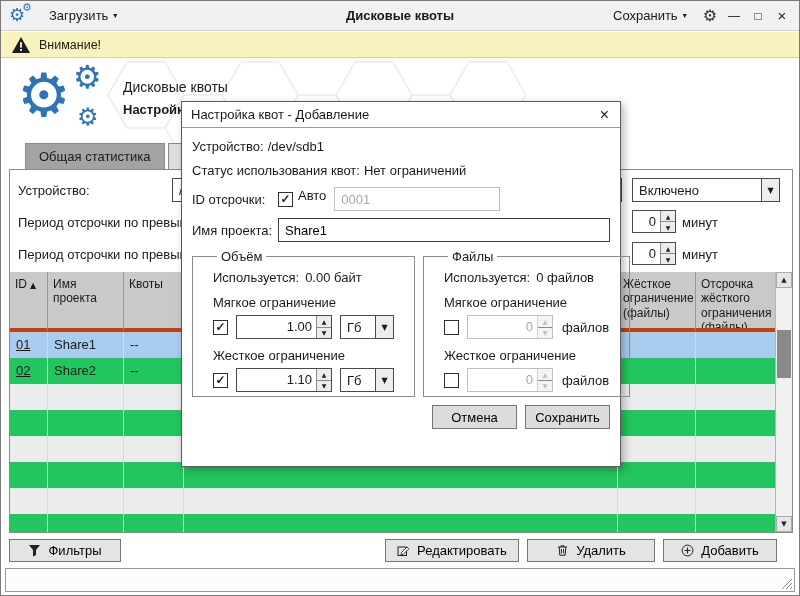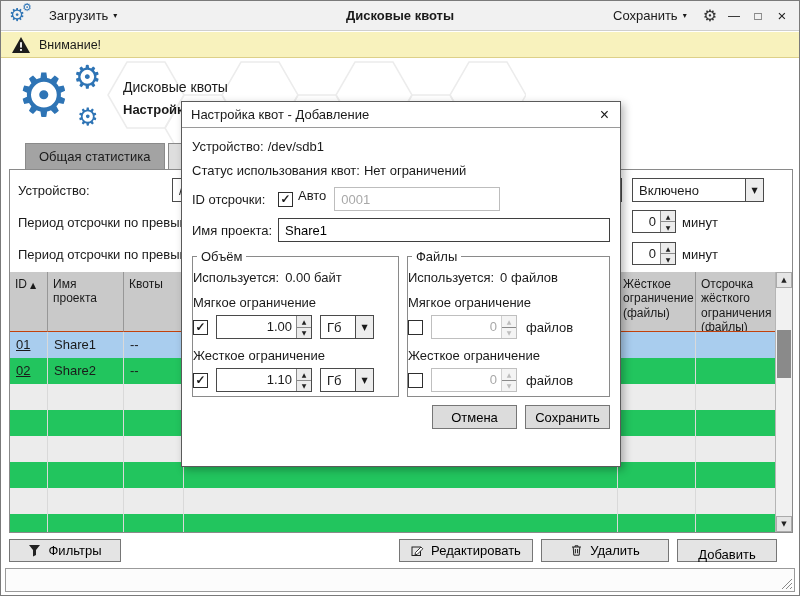--- a/index.html
+++ b/index.html
@@ -47,59 +47,59 @@
   .lbl-device { left:8px; top:13px; }
   .lbl-grace1 { left:8px; top:45px; max-width:600px; overflow:hidden; }
   .lbl-grace2 { left:8px; top:77px; max-width:600px; overflow:hidden; }
   .unit1 { left:672px; top:45px; }
   .unit2 { left:672px; top:77px; }
 
   .combo { display:inline-flex; align-items:stretch; border:1px solid #4a4a4a; background:#fff; height:24px; }
   .combo-val { flex:1; padding:4px 6px 0; font-size:13px; white-space:nowrap; overflow:hidden; }
   .combo-btn { width:18px; border-left:1px solid #4a4a4a; display:flex; align-items:center; justify-content:center; font-size:8px; background:#ededed; font-family:"DejaVu Sans",sans-serif; }
   .combo-device { position:absolute; left:162px; top:8px; width:450px; }
-  .combo-status { position:absolute; left:622px; top:8px; width:132px; }
+  .combo-status { position:absolute; left:622px; top:8px; width:148px; }
 
   .spin { display:inline-flex; align-items:stretch; border:1px solid #4a4a4a; background:#fff; height:23px; }
   .spin-val { flex:1; text-align:right; padding:3px 4px 0; font-size:13px; overflow:hidden; }
   .spin-btns { width:15px; border-left:1px solid #8a8a8a; display:flex; flex-direction:column; background:#ececec; }
   .spin-b { flex:1; display:flex; align-items:center; justify-content:center; font-size:6px; font-family:"DejaVu Sans",sans-serif; color:#222; }
   .spin-b + .spin-b { border-top:1px solid #8a8a8a; }
   .spin-grace1 { position:absolute; left:622px; top:40px; width:44px; }
   .spin-grace2 { position:absolute; left:622px; top:72px; width:44px; }
   .spin.dis { border-color:#bfbfbf; }
   .spin.dis .spin-val { color:#a8a8a8; }
   .spin.dis .spin-btns { border-color:#cfcfcf; background:#f4f4f4; }
   .spin.dis .spin-b { color:#bdbdbd; }
 
   
   .tablewrap { position:absolute; left:0; top:102px; width:765px; bottom:0; overflow:hidden; }
   .thead { display:flex; height:60px; background:#c9c9c9; }
-  .th { border-right:1px solid #979797; border-bottom:1px solid #c2410c; padding:5px 5px; font-size:12px; line-height:1.2; overflow:hidden; }
+  .th { border-right:1px solid #979797; border-bottom:4px solid #c2410c; padding:5px 5px; font-size:12px; line-height:1.2; overflow:hidden; }
   .trow { display:flex; height:26px; background:#22c55e; }
   .trow.alt { background:#ececec; }
   .trow.sel { background:#a9cdee; }
   .td { border-right:1px solid #d9d9d9; padding:5px 6px 8px; font-size:13px; white-space:nowrap; overflow:hidden; }
   .c0{width:38px} .c1{width:76px} .c2{width:60px} .c3{width:434px} .c4{width:78px} .c5{width:79px; border-right:none;}
   .idcell { text-decoration:underline; }
   .sort { font-size:8px; font-family:"DejaVu Sans",sans-serif; margin-left:3px; }
 
   .vscroll { position:absolute; top:102px; right:0; width:17px; bottom:0; background:#f1f1f1; border-left:1px solid #b5b5b5; }
   .sb-arrow { position:absolute; left:0; right:0; height:16px; background:#e5e5e5; border:1px solid #ababab; display:flex; align-items:center; justify-content:center; font-size:7px; font-family:"DejaVu Sans",sans-serif; color:#222; }
   .sb-up { top:0; }
   .sb-down { bottom:0; }
   .sb-thumb { position:absolute; left:1px; right:1px; top:58px; height:48px; background:#8a8a8a; }
 
   
   .btn { display:inline-flex; align-items:center; justify-content:center; gap:7px; background:#e4e4e4; border:1px solid #767676; font-size:13px; font-family:"Liberation Sans",sans-serif; height:23px; cursor:default; }
   .actions { position:absolute; left:8px; right:8px; top:538px; height:23px; display:flex; gap:8px; padding-right:14px; }
   .btn-filters { width:112px; margin-right:auto; }
   .btn-delete { width:128px; }
   .btn-edit { width:134px; }
-  .btn-add { width:100px;flex-direction:column; }
+  .btn-add { width:114px; }
 
   
   .statusbar { position:absolute; left:4px; right:4px; top:567px; height:24px; border:1px solid #9a9a9a; background:#fcfcfc; }
   .grip { position:absolute; right:1px; bottom:1px; }
 
   
   .dialog { position:absolute; left:180px; top:100px; width:440px; height:366px; background:#fff; border:1px solid #5a5a5a; box-shadow:3px 3px 8px rgba(0,0,0,0.28); z-index:10; }
   .dlg-title { height:26px; border-bottom:1px solid #9a9a9a; display:flex; align-items:center; padding:0 9px; font-size:13px; }
   .dlg-close { margin-left:auto; font-size:16px; line-height:1; padding:0 2px; }
   .dlg-body { padding:8px 10px; }
@@ -110,21 +110,21 @@
   .txt { height:24px; border:1px solid #3f3f3f; background:#fff; font-family:"Liberation Sans",sans-serif; font-size:13px; padding:0 6px; }
   .catalog-input { width:231px; }
   .browse-btn { width:104px; margin-left:4px; height:24px; background:#d9d9d9; }
   .cb { width:15px; height:15px; border:1px solid #2e2e2e; background:#fff; display:inline-flex; align-items:center; justify-content:center; font-size:12px; font-weight:bold; line-height:1; flex:none; }
   .auto-lbl { margin:0 8px 8px 5px;text-align:right; }
   .id-input { width:166px; border-color:#bdbdbd; color:#a8a8a8; }
   .gen-btn { width:104px; margin-left:17px; height:24px; background:#ededed; border-color:#b5b5b5; color:#9e9e9e; }
   .name-input { width:346px; }
 
   .groups { display:flex; gap:8px; margin:3px 0 8px; }
-  fieldset { border:1px solid #8a8a8a; padding:4px 0 6px; }
+  fieldset { border:1px solid #8a8a8a; padding:4px 20px 6px; }
   legend { font-size:13px; padding:0 4px; margin-left:4px; }
   .fs-volume { width:208px; height:148px; }
   .fs-files { width:204px; height:148px; }
   .used { margin:2px 0 10px; }
   .used .v { margin-left:6px; }
   .lim-label { margin-bottom:5px; }
   .lim-row { display:flex; align-items:center; margin-bottom:9px; }
   .lim-row .spin { margin-left:8px; }
   .spin-vol { width:96px; height:24px; }
   .spin-file { width:86px; height:24px; }

